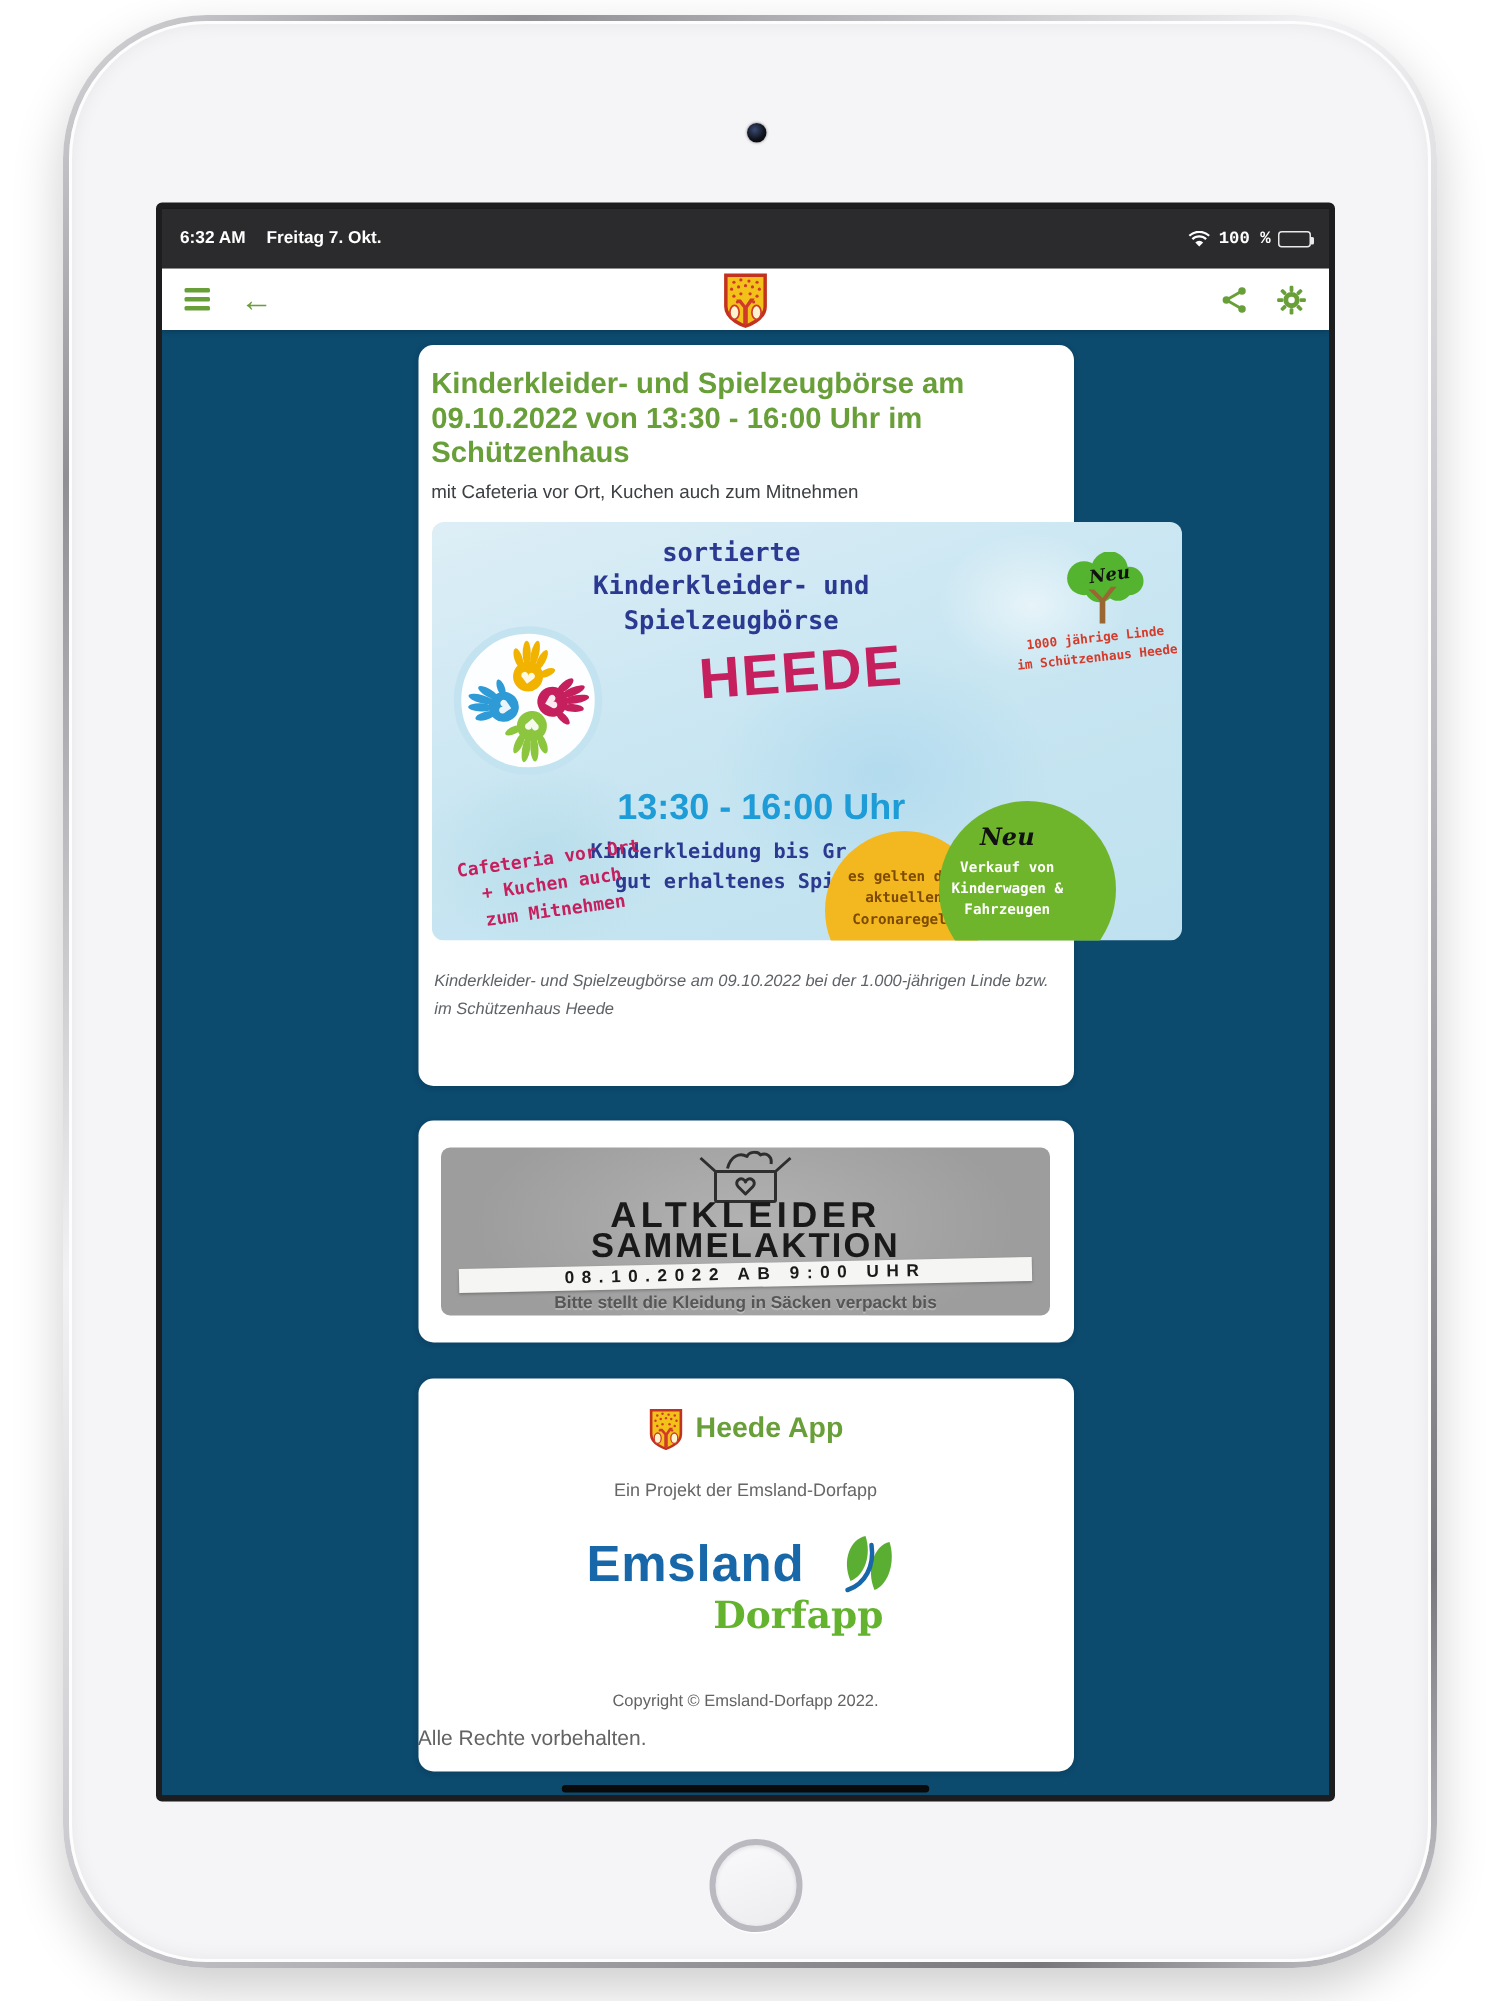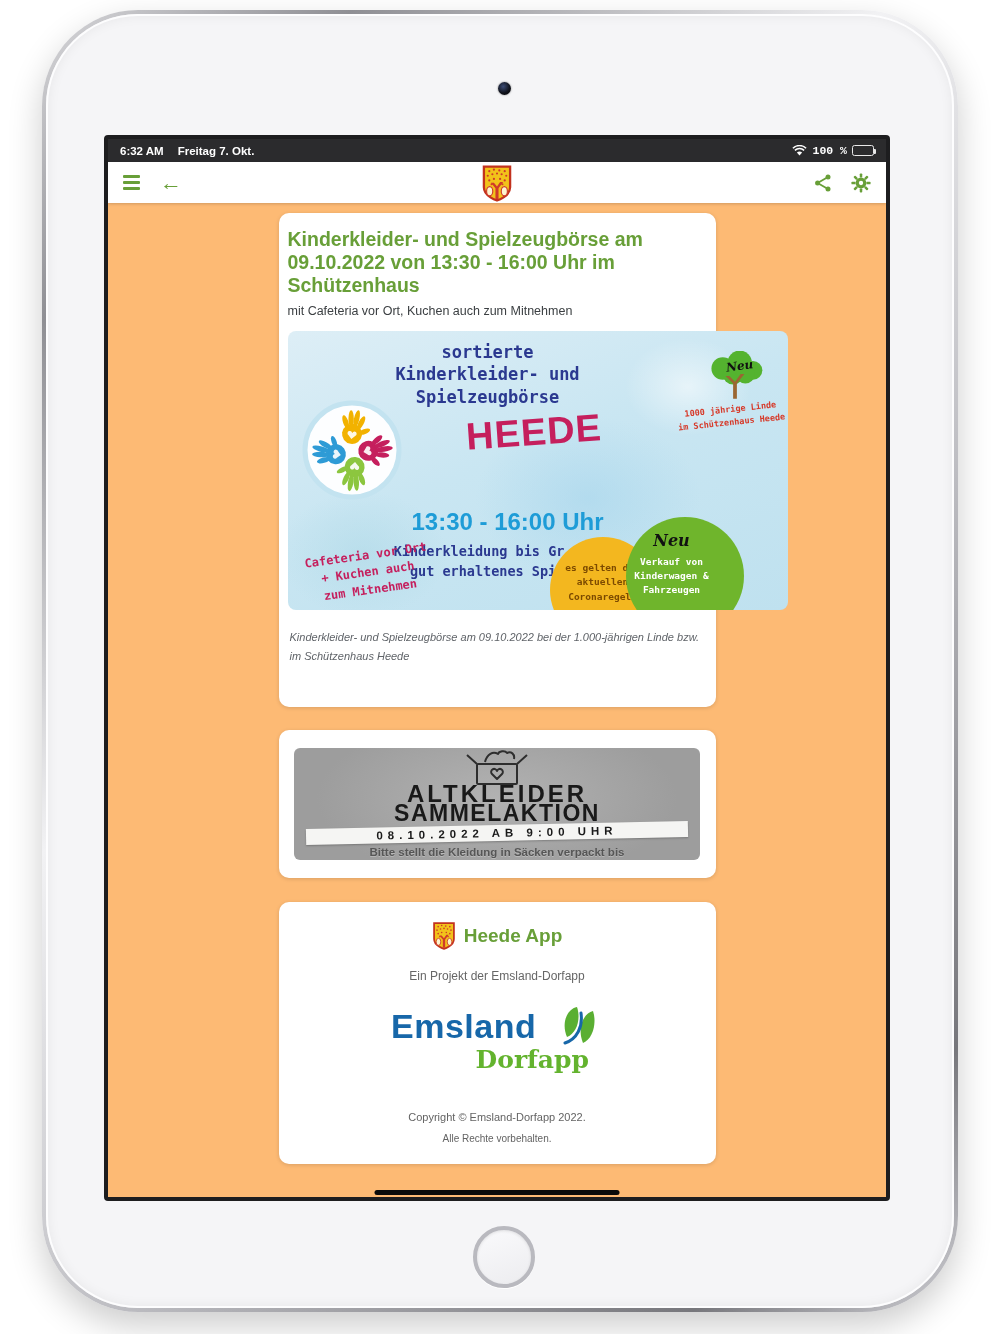--- a/index.html
+++ b/index.html
@@ -17,39 +17,39 @@
     background:radial-gradient(circle at 40% 35%, #3a4a74 0%, #10131c 55%, #000 100%);
     box-shadow:0 0 2px rgba(0,0,0,.5); }
   .home-button { position:absolute; left:427px; top:1212px; width:62px; height:62px; border-radius:50%;
     border:4px solid #b9b9bf; background:linear-gradient(160deg,#fafafc,#ececef);
     box-shadow:inset 0 1px 3px rgba(0,0,0,.10), 0 1px 0 #fff; }
 
   
   .screen { position:absolute; left:58px; top:121px; width:786px; height:1066px;
     background:#111; border:4px solid #1d1d1f; border-radius:4px; overflow:hidden;
     display:flex; flex-direction:column; }
-  .statusbar { height:23px; background:#2b2b2d; color:#fff; display:flex; align-items:center;
+  .statusbar { height:40px; background:#2b2b2d; color:#fff; display:flex; align-items:center;
     padding:0 12px; font-size:11.5px; font-weight:700; flex:0 0 auto; }
   .statusbar .sb-time { margin-right:14px; }
   .statusbar .sb-right { margin-left:auto; display:flex; align-items:center; gap:5px;font-family:Liberation Mono, monospace; }
   .battery-shell { width:22px; height:11px; border:1px solid #e9e9e9; border-radius:2.5px; padding:1px; position:relative; }
   .battery-fill { width:100%; height:100%; background:#fff; border-radius:1px; }
   .battery-tip { position:absolute; right:-3px; top:3px; width:2px; height:5px; background:#e9e9e9; border-radius:0 1px 1px 0; }
 
   .toolbar { height:41px; background:#fff; display:flex; align-items:center; padding:0 15px;
     position:relative; flex:0 0 auto; box-shadow:0 1px 3px rgba(0,0,0,.18); z-index:5; }
   .tb-left, .tb-right { display:flex; align-items:center; gap:20px; }
   .tb-right { margin-left:auto; gap:18px; }
   .hamburger { display:inline-flex; flex-direction:column; gap:3px; cursor:pointer; }
   .hamburger span { width:17px; height:3px; background:#689f38; border-radius:1px; }
   .back-arrow { color:#689f38; font-size:22px; font-weight:700; line-height:1; cursor:pointer; }
   .tb-crest { position:absolute; left:50%; top:3px; transform:translateX(-50%); height:37px; }
   .tb-icon { width:20px; height:20px; cursor:pointer; }
 
-  .content { flex:1 1 auto; background:#fdba74; overflow:hidden; position:relative; }
+  .content { flex:1 1 auto; background:#0c4a6e; overflow:hidden; position:relative; }
   .card { width:437px; margin:0 auto; background:#fff; border-radius:10px;
     box-shadow:0 1px 4px rgba(0,0,0,.14); }
   .card-1 { margin-top:10px; padding:15px 9px 42px 9px; }
   .card-2 { margin-top:23px; padding:18px 15px; }
   .card-3 { margin-top:24px; padding-top:20px; height:262px; }
 
   .event-title { color:#689f38; font-size:19.5px; font-weight:700; line-height:1.18; }
   .event-subtitle { margin-top:7px; color:#3c4043; font-size:12.5px; }
   .event-caption { margin-top:18px; color:#5f6368; font-size:11px; line-height:1.7; padding:0 2px;font-style:italic; }
 
@@ -114,21 +114,21 @@
   .app-header { display:flex; align-items:center; justify-content:center; gap:8px; }
   .app-header .crest-sm { height:28px; }
   .app-name { color:#689f38; font-weight:800; font-size:19px; }
   .project-line { margin-top:19px; text-align:center; color:#666; font-size:12px; }
   .emsland-logo { position:relative; width:212px; height:74px; margin:20px auto 0; }
   .emsland-word { position:absolute; left:0; top:4px; color:#1767a9; font-weight:700; font-size:34px; letter-spacing:.5px; }
   .emsland-leaf { position:absolute; right:4px; top:0; width:42px; height:46px; }
   .dorfapp-word { position:absolute; right:14px; top:42px; color:#63b32e;
     font-family:"DejaVu Serif", serif; font-weight:700; font-size:25px; }
   .copyright-1 { margin-top:34px; text-align:center; color:#636363; font-size:11px; }
-  .copyright-2 { margin-top:10px; text-align:center; color:#636363; font-size:10px; }
+  .copyright-2 { margin-top:10px; text-align:left; color:#636363; font-size:14px; }
 
   .home-indicator { position:absolute; left:50%; transform:translateX(-50%); bottom:2px;
     width:245px; height:5px; background:#0a0a0a; border-radius:3px; z-index:9; }
 </style>
 </head>
 <body>
 
 <svg width="0" height="0" style="position:absolute">
   <defs>
     <g id="handshape">

